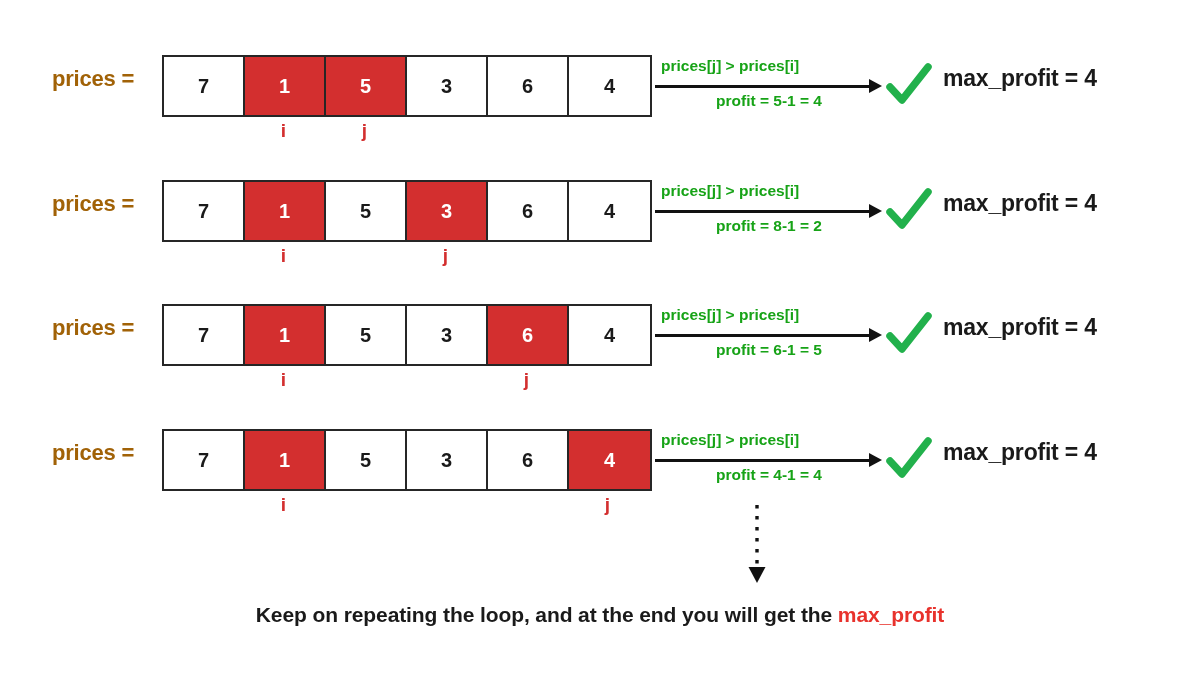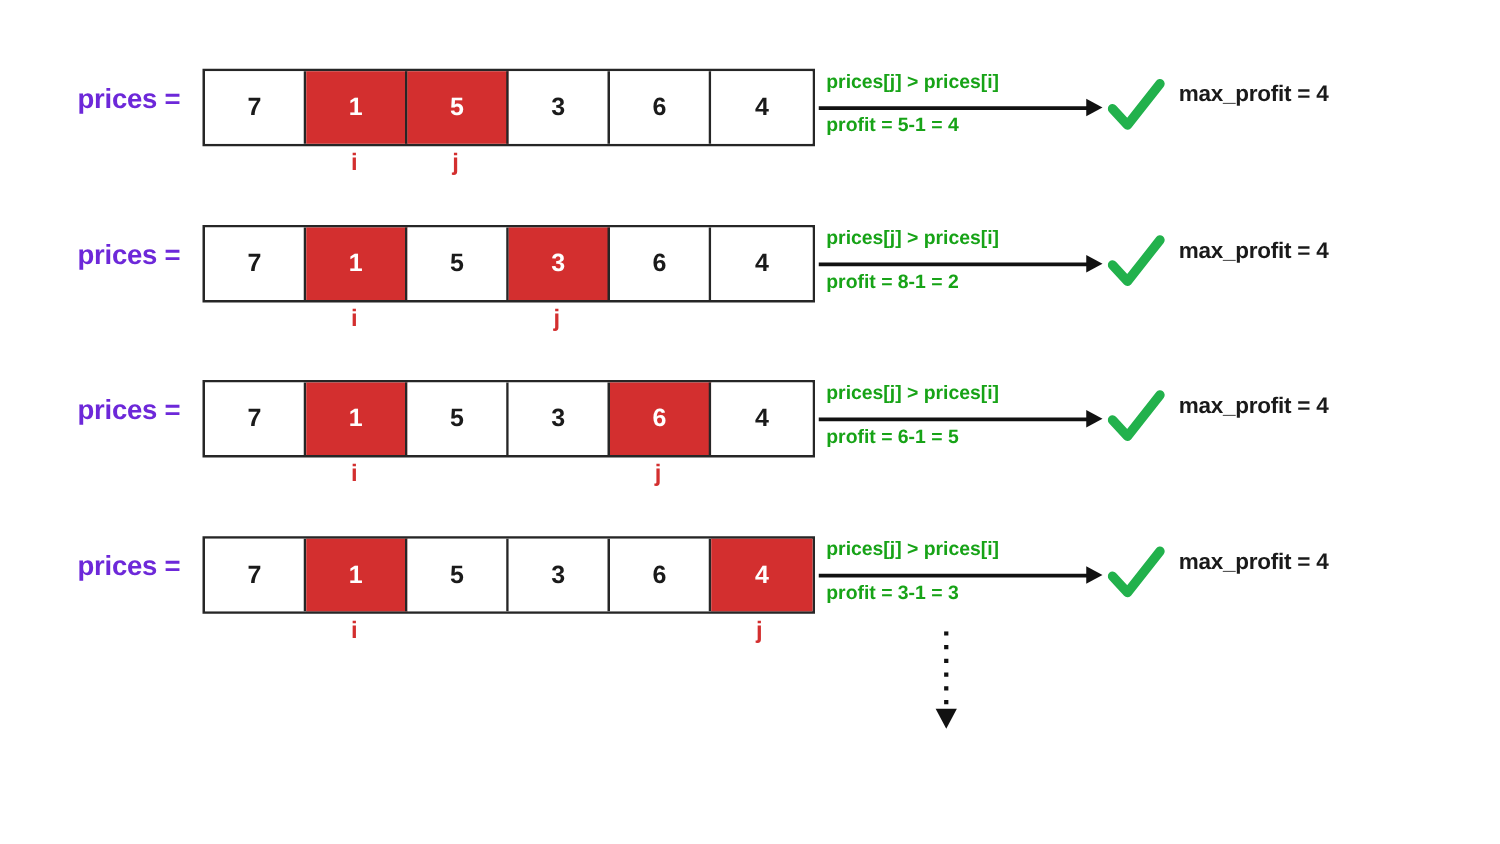--- a/index.html
+++ b/index.html
@@ -24,27 +24,27 @@
   .row {
     position: absolute;
     left: 0;
     width: 1200px;
     height: 110px;
   }
 
   
   .prices-label {
     position: absolute;
-    left: 62px;
+    left: 52px;
     top: 26px;
     width: 96px;
     text-align: left;
     font-size: 22px;
     font-weight: 700;
-    color: #6d28d9;
+    color: #a16207;
     letter-spacing: -0.2px;
     white-space: nowrap;
   }
 
   
   .array {
     position: absolute;
     left: 162px;
     top: 15px;
     display: flex;
@@ -116,42 +116,42 @@
     font-size: 15.5px;
     font-weight: 700;
     color: #17a317;
     white-space: nowrap;
   }
   .cond-bot {
     position: absolute;
     left: 6px;
     top: 52px;
     width: 216px;
-    text-align: left;
+    text-align: center;
     font-size: 15.5px;
     font-weight: 700;
     color: #17a317;
     white-space: nowrap;
   }
 
   
   .check {
     position: absolute;
     left: 886px;
     top: 22px;
     width: 46px;
     height: 46px;
   }
 
   
   .result {
     position: absolute;
     left: 943px;
     top: 25px;
-    font-size: 18px;
+    font-size: 23px;
     font-weight: 700;
     color: #1a1a1a;
     white-space: nowrap;
     letter-spacing: -0.2px;
   }
 
   
   .dotted-arrow {
     position: absolute;
     left: 735px;
@@ -259,30 +259,33 @@
           <div class="cell">3</div>
           <div class="cell">6</div>
           <div class="cell hl">4</div>
         </div>
         <div class="ptr" style="left: 243px;">i</div>
         <div class="ptr" style="left: 567px;">j</div>
         <div class="arrow-wrap">
           <div class="arrow-line"></div>
           <div class="arrow-head"></div>
           <div class="cond-top">prices[j] &gt; prices[i]</div>
-          <div class="cond-bot">profit = 3-1 = 3</div>
+          <div class="cond-bot">profit = 4-1 = 4</div>
         </div>
         <div class="check"><svg width="46" height="46" viewBox="0 0 46 46" aria-hidden="true">
             <path d="M4 25 L16 38 L42 5" fill="none" stroke="#22b14c" stroke-width="7.5" stroke-linecap="round" stroke-linejoin="round"></path>
           </svg></div>
         <div class="result">max_profit = 4</div>
       </div>
     </div>
 
   <div class="dotted-arrow">
     <svg width="44" height="84" viewBox="0 0 44 84" aria-hidden="true">
       <line x1="22" y1="0" x2="22" y2="62" stroke="#111111" stroke-width="3.4" stroke-dasharray="3.4 7.6" stroke-linecap="butt"></line>
       <path d="M22 78 L13.5 62 L30.5 62 Z" fill="#111111"></path>
     </svg>
   </div>
 
+  <div class="footer">
+    <span>Keep on repeating the loop, and at the end you will get the </span><span class="accent">max_profit</span>
+  </div>
 
 </div>
 
 </body></html>

